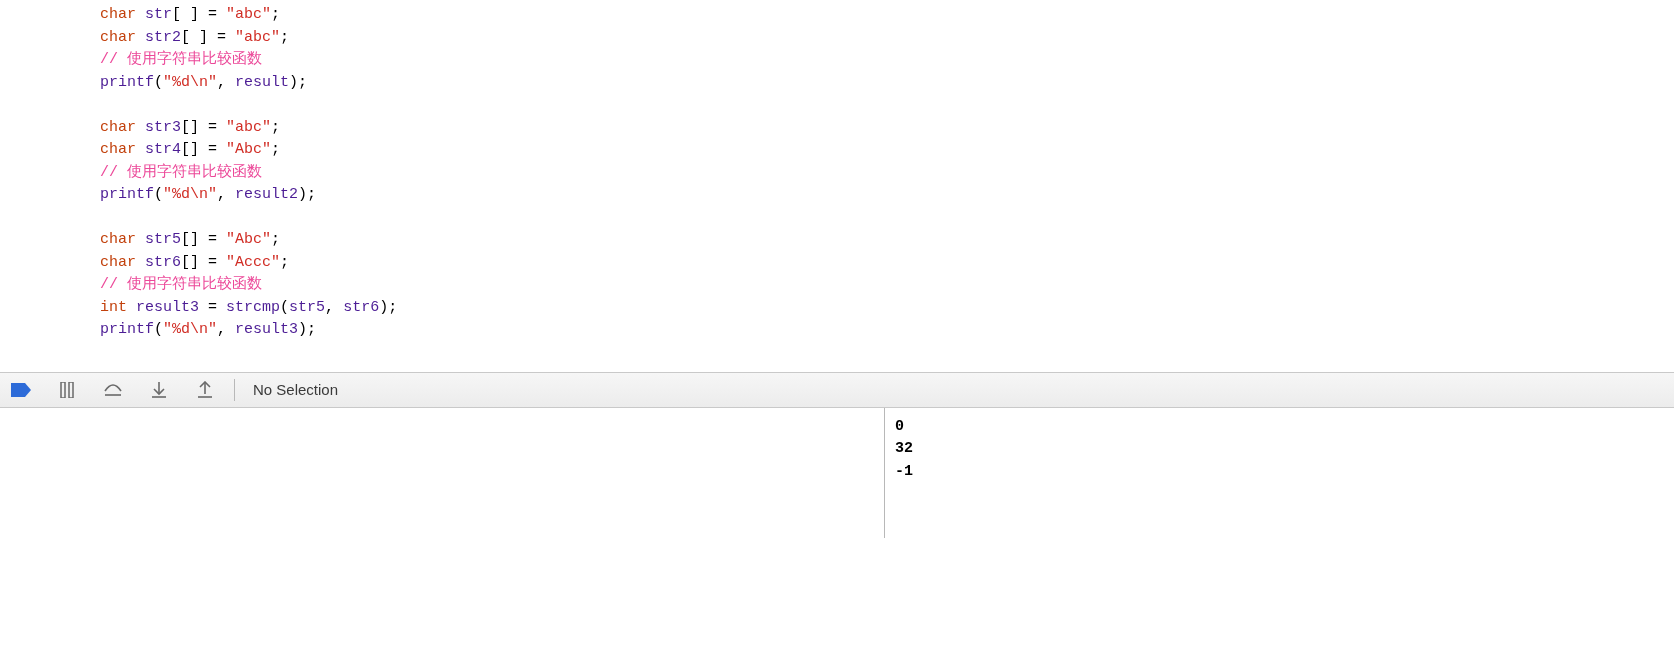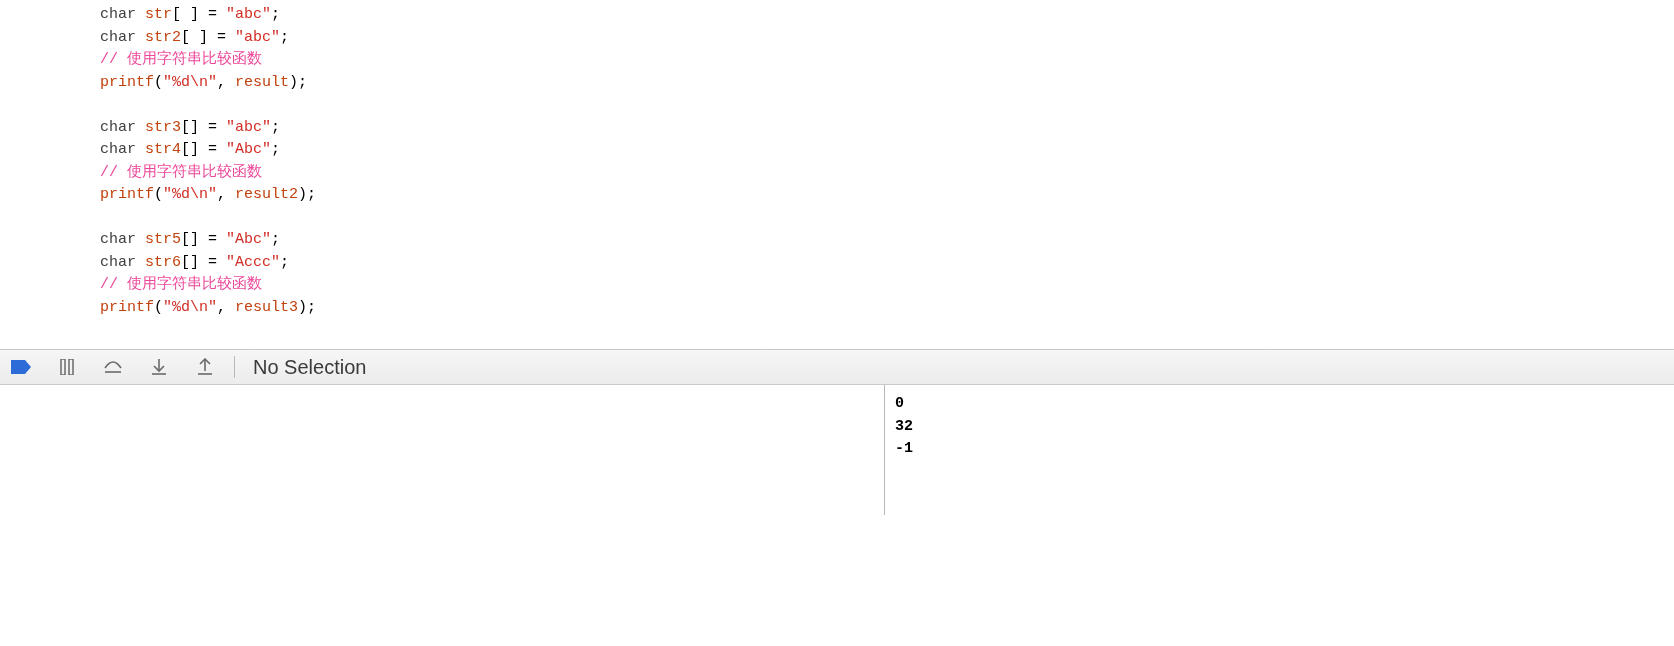--- a/index.html
+++ b/index.html
@@ -13,37 +13,37 @@
   }
   .editor {
     padding: 4px 0 30px 0;
     line-height: 1.5;
     background: #fff;
   }
   .code-line {
     white-space: pre;
     padding-left: 100px;
   }
-  .tok-keyword { color: #404040; }
-  .tok-ident   { color: #c2410c; }
+  .tok-keyword { color: #c2410c; }
+  .tok-ident   { color: #4c1d95; }
   .tok-string  { color: #d12e26; }
   .tok-comment { color: #ec4899; }
   .tok-plain   { color: #000; }
 
   .debug-bar {
     display: flex;
     align-items: center;
     height: 36px;
     background: linear-gradient(#f6f6f6, #ececec);
     border-top: 1px solid #c9c9c9;
     border-bottom: 1px solid #c9c9c9;
     gap: 24px;
     padding: 0 10px;
     font-family: -apple-system, "Helvetica Neue", Arial, sans-serif;
-    font-size: 20px;
+    font-size: 15px;
     color: #3a3a3a;
   }
   .debug-icon {
     display: flex;
     align-items: center;
     justify-content: center;
     width: 22px;
     height: 22px;
     color: #6a6a6a;
   }
@@ -86,20 +86,21 @@
     <div class="code-line"><span class="tok-ident">printf</span><span class="tok-plain">(</span><span class="tok-string">"%d\n"</span><span class="tok-plain">, </span><span class="tok-ident">result</span><span class="tok-plain">);</span></div>
     <div class="code-line">&nbsp;</div>
     <div class="code-line"><span class="tok-keyword">char</span><span class="tok-plain"> </span><span class="tok-ident">str3</span><span class="tok-plain">[] = </span><span class="tok-string">"abc"</span><span class="tok-plain">;</span></div>
     <div class="code-line"><span class="tok-keyword">char</span><span class="tok-plain"> </span><span class="tok-ident">str4</span><span class="tok-plain">[] = </span><span class="tok-string">"Abc"</span><span class="tok-plain">;</span></div>
     <div class="code-line"><span class="tok-comment">// 使用字符串比较函数</span></div>
     <div class="code-line"><span class="tok-ident">printf</span><span class="tok-plain">(</span><span class="tok-string">"%d\n"</span><span class="tok-plain">, </span><span class="tok-ident">result2</span><span class="tok-plain">);</span></div>
     <div class="code-line">&nbsp;</div>
     <div class="code-line"><span class="tok-keyword">char</span><span class="tok-plain"> </span><span class="tok-ident">str5</span><span class="tok-plain">[] = </span><span class="tok-string">"Abc"</span><span class="tok-plain">;</span></div>
     <div class="code-line"><span class="tok-keyword">char</span><span class="tok-plain"> </span><span class="tok-ident">str6</span><span class="tok-plain">[] = </span><span class="tok-string">"Accc"</span><span class="tok-plain">;</span></div>
     <div class="code-line"><span class="tok-comment">// 使用字符串比较函数</span></div>
+    <div class="code-line"><span class="tok-keyword">int</span><span class="tok-plain"> </span><span class="tok-ident">result3</span><span class="tok-plain"> = </span><span class="tok-ident">strcmp</span><span class="tok-plain">(</span><span class="tok-ident">str5</span><span class="tok-plain">, </span><span class="tok-ident">str6</span><span class="tok-plain">);</span></div>
     <div class="code-line"><span class="tok-ident">printf</span><span class="tok-plain">(</span><span class="tok-string">"%d\n"</span><span class="tok-plain">, </span><span class="tok-ident">result3</span><span class="tok-plain">);</span></div>
   </div>
 
 <div class="debug-bar">
   <span class="debug-icon">
     <svg width="20" height="14" viewBox="0 0 20 14">
         <path d="M0 0 H14 L20 7 L14 14 H0 Z" fill="#2d6bd8"></path>
       </svg>
   </span>
   <span class="debug-icon">

